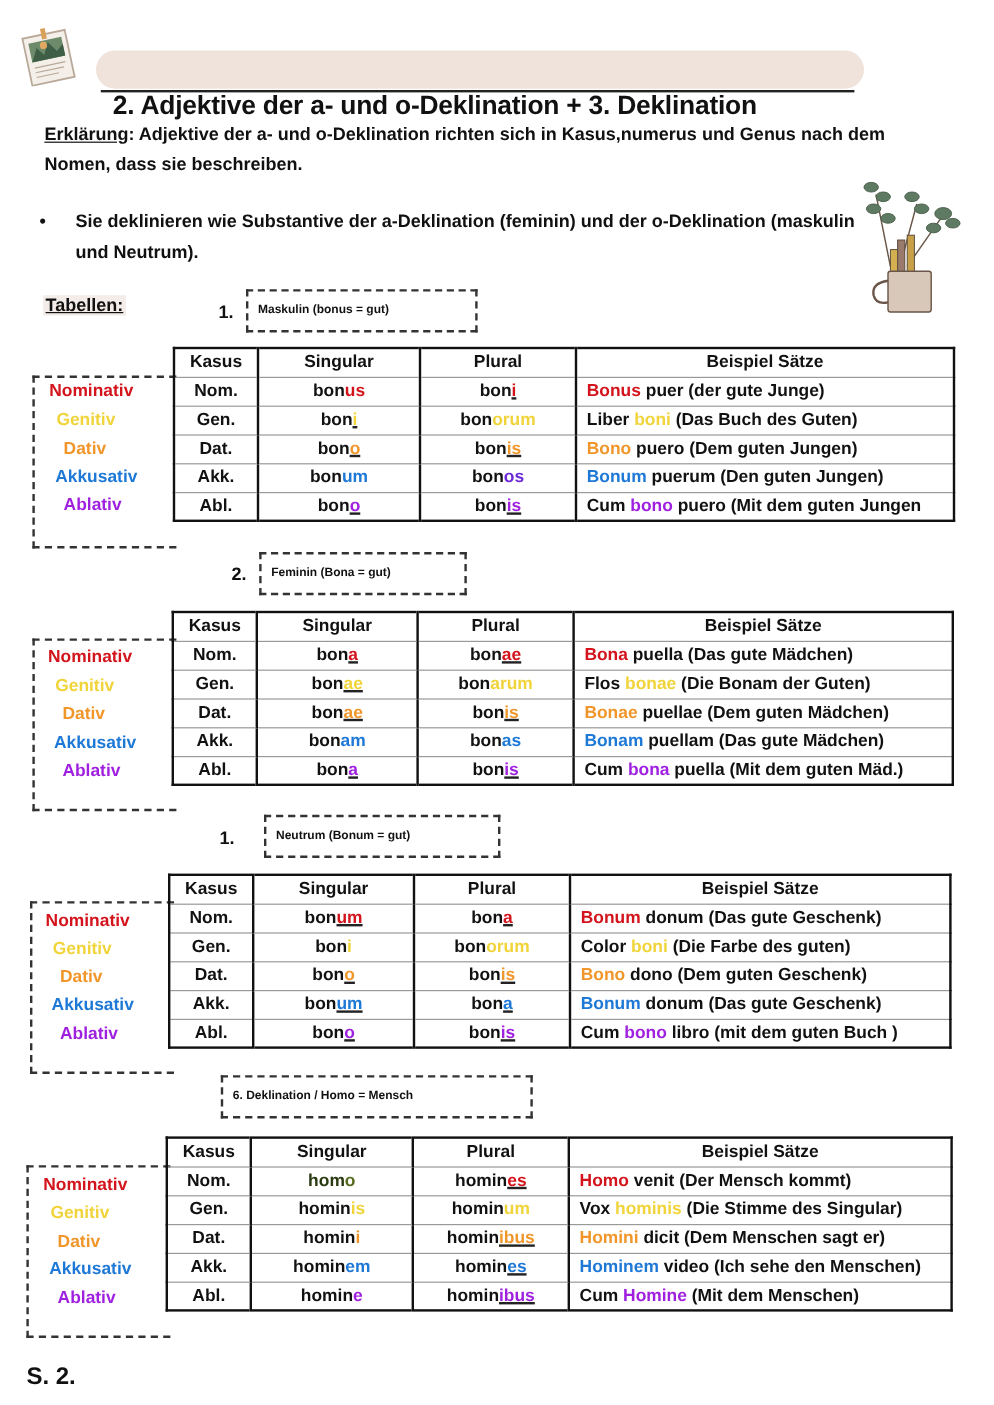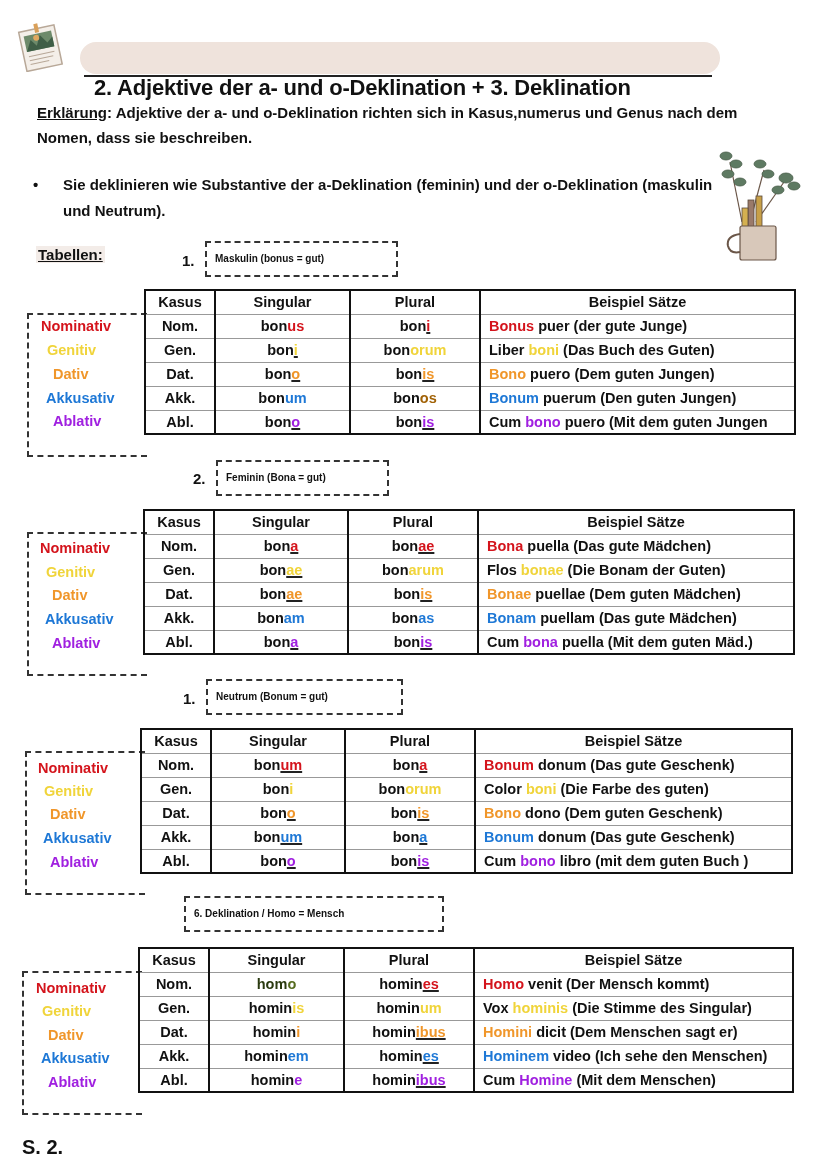--- a/index.html
+++ b/index.html
@@ -146,21 +146,21 @@
   </tr>
   <tr>
     <td class="c1">Dat.</td>
     <td class="c2"><span>bon</span><span class="u" style="color:#f0962a">o</span></td>
     <td class="c3"><span>bon</span><span class="u" style="color:#f0962a">is</span></td>
     <td class="c4"><span></span><span style="color:#f0962a">Bono</span><span> puero (Dem guten Jungen)</span></td>
   </tr>
   <tr>
     <td class="c1">Akk.</td>
     <td class="c2"><span>bon</span><span style="color:#1e78d6">um</span></td>
-    <td class="c3"><span>bon</span><span style="color:#a16207">os</span></td>
+    <td class="c3"><span>bon</span><span style="color:#6d28d9">os</span></td>
     <td class="c4"><span></span><span style="color:#1e78d6">Bonum</span><span> puerum (Den guten Jungen)</span></td>
   </tr>
   <tr>
     <td class="c1">Abl.</td>
     <td class="c2"><span>bon</span><span class="u" style="color:#a020e0">o</span></td>
     <td class="c3"><span>bon</span><span class="u" style="color:#a020e0">is</span></td>
     <td class="c4"><span>Cum </span><span style="color:#a020e0">bono</span><span> puero (Mit dem guten Jungen</span></td>
   </tr>
 </tbody>
   </table>
@@ -210,21 +210,21 @@
   <tr>
     <td class="c1">Abl.</td>
     <td class="c2"><span>bon</span><span class="u" style="color:#a020e0">a</span></td>
     <td class="c3"><span>bon</span><span class="u" style="color:#a020e0">is</span></td>
     <td class="c4"><span>Cum </span><span style="color:#a020e0">bona</span><span> puella (Mit dem guten Mäd.)</span></td>
   </tr>
 </tbody>
   </table>
 
 <div class="sec-num" style="left:183px; top:690px;">1.</div>
-<div class="sec-box" style="left:206px; top:679px; width:197px;">Neutrum (Bonum = gut)</div>
+<div class="sec-box" style="left:220px; top:679px; width:197px;">Neutrum (Bonum = gut)</div>
 
 <div class="case-box" style="left:25px; top:751px;"></div>
 <div class="case-label" style="left:38px; top:760px; color:#d4141c;">Nominativ</div>
 <div class="case-label" style="left:44px; top:783px; color:#f0d43a;">Genitiv</div>
 <div class="case-label" style="left:50px; top:806px; color:#f0962a;">Dativ</div>
 <div class="case-label" style="left:43px; top:830px; color:#1e78d6;">Akkusativ</div>
 <div class="case-label" style="left:50px; top:854px; color:#a020e0;">Ablativ</div>
 
 <table class="decl" style="left:140px; top:728px; width:653px;">
   <tbody>

